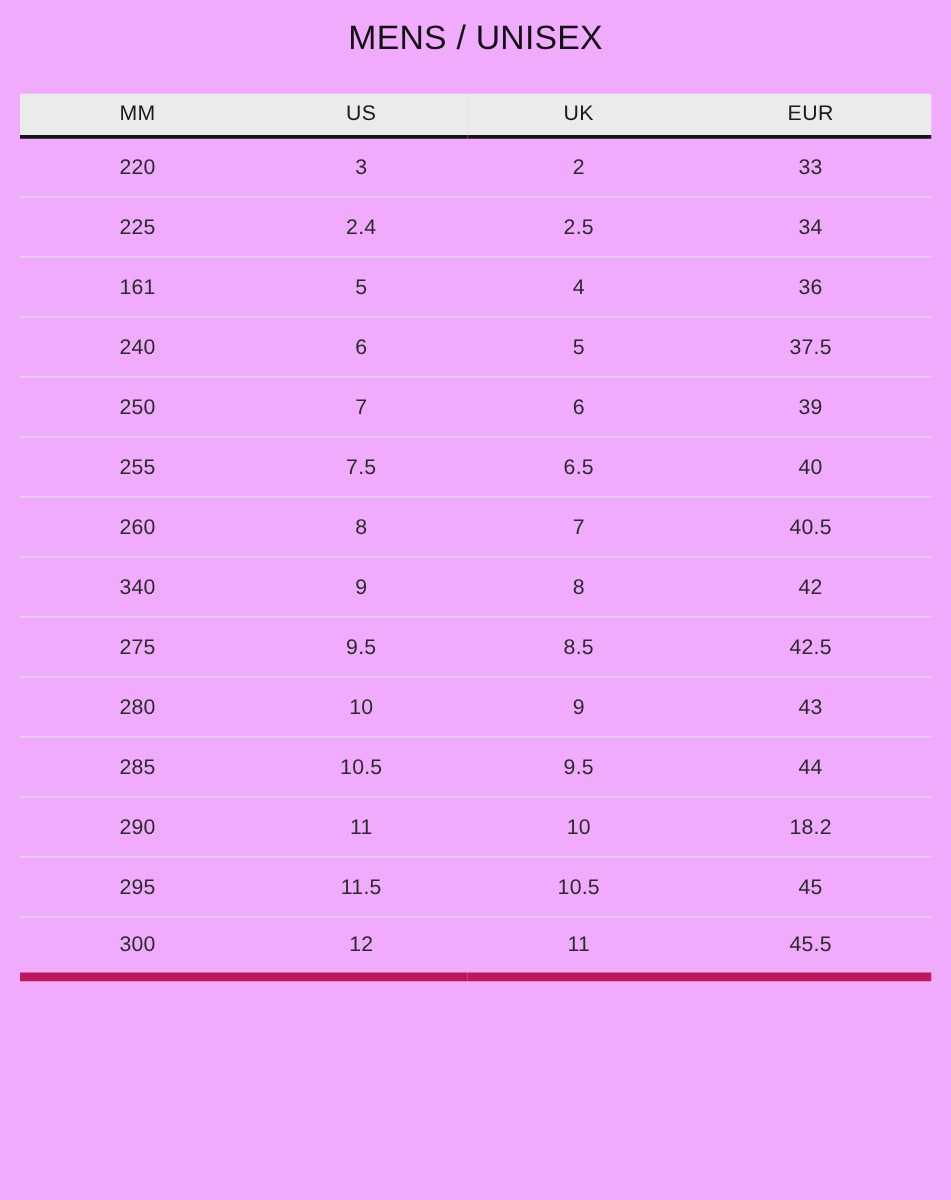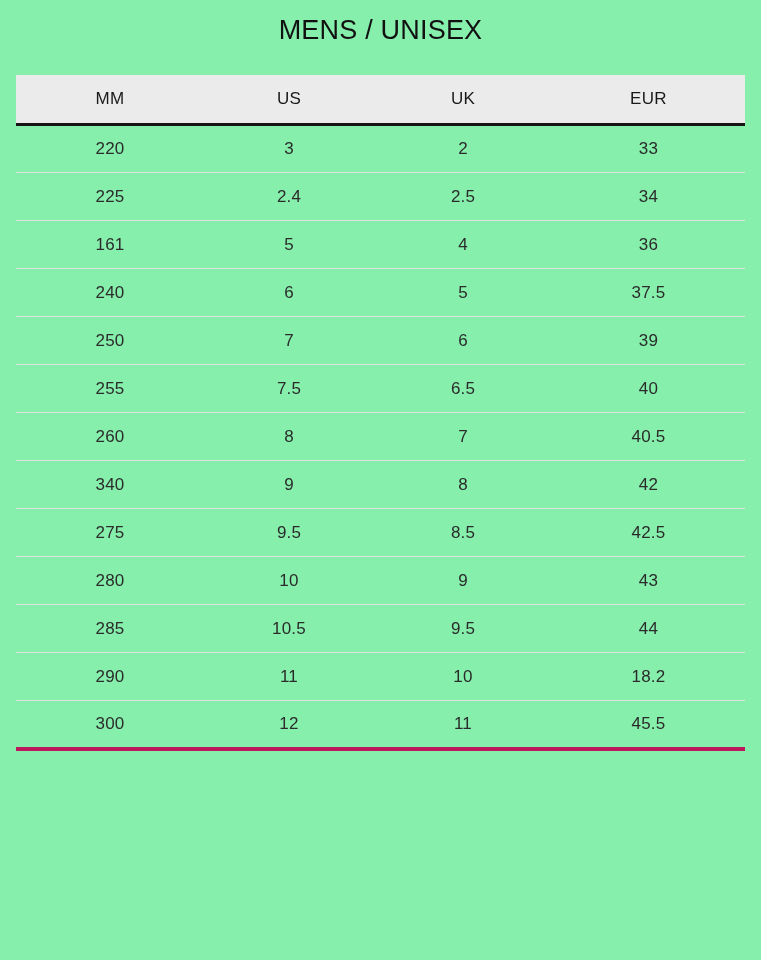--- a/index.html
+++ b/index.html
@@ -14,21 +14,21 @@
     height: 960px;
     overflow: hidden;
     font-family: "Liberation Sans", sans-serif;
     -webkit-font-smoothing: antialiased;
   }
 
   .page {
     position: relative;
     width: 761px;
     height: 960px;
-    background: #86efac;
+    background: #f0abfc;
   }
 
   
   .chart-title {
     text-align: center;
     font-size: 27px;
     line-height: 1.1;
     font-weight: 400;
     color: #111111;
     letter-spacing: 0.2px;
@@ -48,21 +48,21 @@
     width: 729px;
     border-collapse: collapse;
     table-layout: fixed;
   }
 
   
   table.size-table thead tr {
     background: #ebebeb;
   }
   table.size-table thead th {
-    height: 50px;
+    height: 35px;
     font-size: 17px;
     font-weight: 400;
     color: #1a1a1a;
     text-align: center;
     vertical-align: middle;
     padding: 0;
     border: none;
     border-bottom: 3px solid #141414;
     letter-spacing: 0.3px;
   }
@@ -80,21 +80,21 @@
     font-weight: 400;
     color: #2b2b2b;
     text-align: center;
     vertical-align: middle;
     padding: 0;
     border: none;
     border-bottom: 1px solid #e2e2e2;
     letter-spacing: 0.2px;
   }
   table.size-table tbody tr:last-child td {
-    border-bottom: 4px solid #be185d;
+    border-bottom: 7px solid #be185d;
   }
 </style>
 </head>
 <body>
 
 <div class="page">
 
   <h1 class="chart-title">MENS / UNISEX</h1>
 
   <div class="table-wrap">
@@ -180,20 +180,26 @@
             <td>9.5</td>
             <td>44</td>
           </tr>
           <tr>
             <td>290</td>
             <td>11</td>
             <td>10</td>
             <td>18.2</td>
           </tr>
           <tr>
+            <td>295</td>
+            <td>11.5</td>
+            <td>10.5</td>
+            <td>45</td>
+          </tr>
+          <tr>
             <td>300</td>
             <td>12</td>
             <td>11</td>
             <td>45.5</td>
           </tr>
         </tbody>
     </table>
   </div>
 
 </div>

